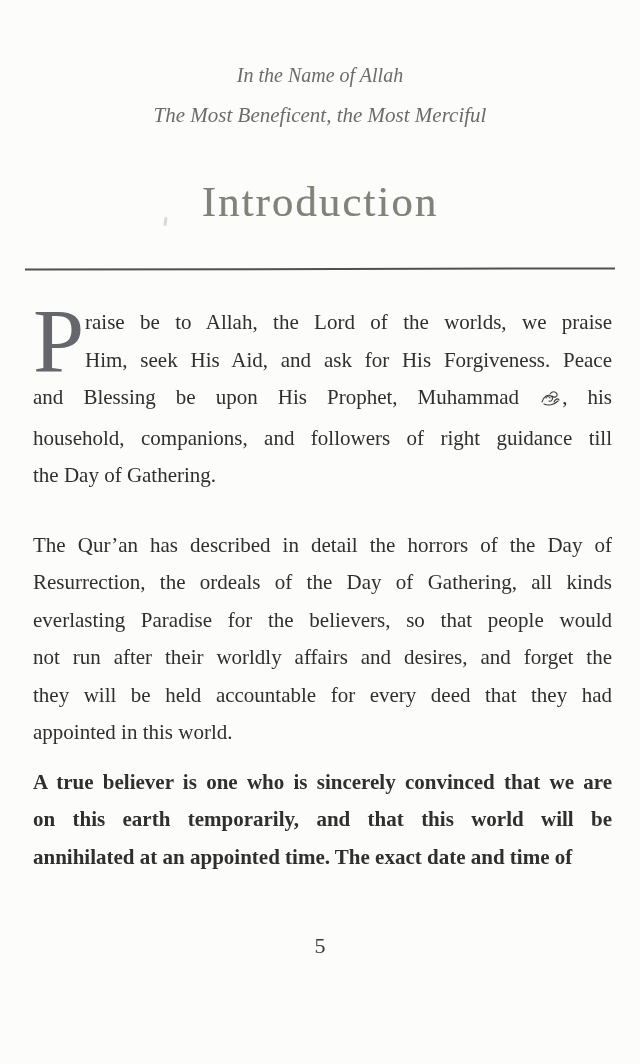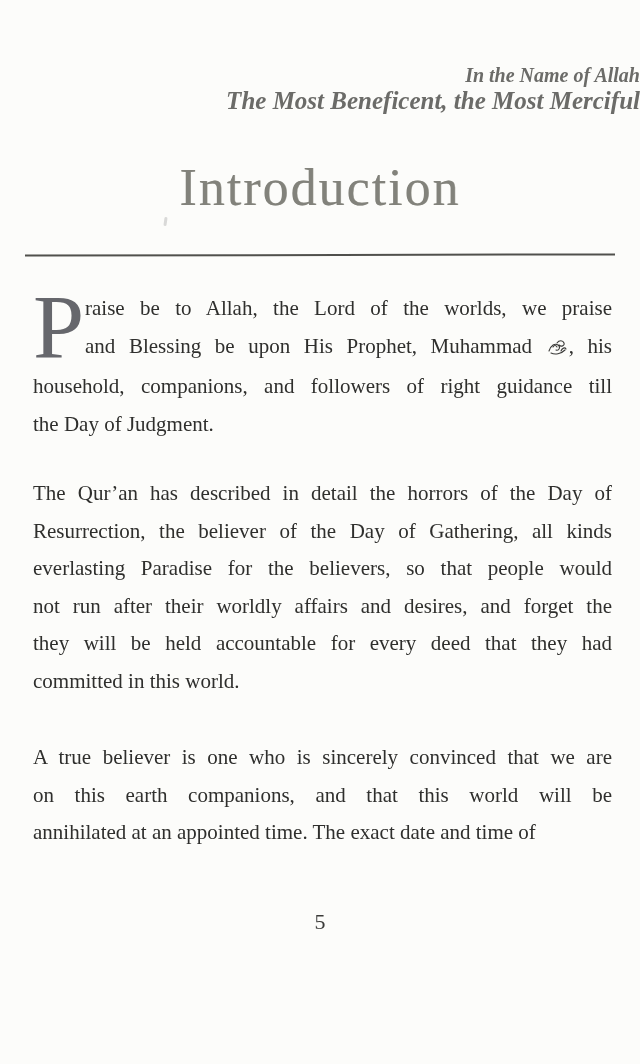--- a/index.html
+++ b/index.html
@@ -8,40 +8,41 @@
     background: #ffffff;
     font-family: "Liberation Serif", serif;
   }
   .page {
     position: relative;
     width: 640px; height: 1064px;
     background: #fcfcfa;
     overflow: hidden;
   }
   .bismillah {
-    text-align: right;
+    text-align: center;
     font-style: italic;
-    font-weight: bold;
+    font-weight: normal;
     color: #6b6b68;
   }
   .bismillah.line1 {
     margin-top: 62px;
     font-size: 20px;
     line-height: 26px;
   }
   .bismillah.line2 {
-    font-size: 25px;
+    margin-top: 14px;
+    font-size: 21px;
     line-height: 26px;
   }
   .title {
     margin: 46px 0 0 0;
     text-align: center;
     font-family: "Liberation Serif", serif;
     font-weight: 400;
-    font-size: 52px;
+    font-size: 43px;
     line-height: 56px;
     letter-spacing: 2px;
     color: #82827b;
     text-shadow: 0.4px 0.4px 0 #b9b9b2;
   }
   .rule {
     margin: 38px 0 0 25px;
     width: 590px;
     height: 2px;
     background: #50504c;
@@ -49,21 +50,21 @@
   }
   .content {
     margin-top: 34px;
     padding: 0 28px 0 33px;
     color: #2f2f2d;
     font-size: 21px;
     line-height: 37.5px;
   }
   .para { overflow: visible; }
   .para + .para.gap27 { margin-top: 32px; }
-  .para + .para.gap24 { margin-top: 39px; }
+  .para + .para.gap24 { margin-top: 12px; font-weight: bold; }
   .dropcap {
     float: left;
     width: 52px;
     height: 75px;
     font-size: 92px;
     line-height: 75px;
     color: #66676c;
     font-family: "Liberation Serif", serif;
   }
   .line {
@@ -101,41 +102,42 @@
 
 <div class="page">
   <div class="bismillah line1">In the Name of Allah</div>
   <div class="bismillah line2">The Most Beneficent, the Most Merciful</div>
   <h1 class="title">Introduction</h1>
   <div class="rule"></div>
   <div class="content">
       <div class="para">
         <span class="dropcap">P</span>
         <div class="line">raise be to Allah, the Lord of the worlds, we praise</div>
+        <div class="line">Him, seek His Aid, and ask for His Forgiveness. Peace</div>
         <div class="line">and Blessing be upon His Prophet, Muhammad <span class="honorific" aria-label="sallallahu alayhi wa sallam"><svg width="21" height="17" viewBox="0 0 21 17">
               <g fill="none" stroke="#3a3a38" stroke-width="1.1" stroke-linecap="round">
                 <path d="M2 12 C4 6 8 4 11 6 C14 8 12 12 9 11"></path>
                 <path d="M4 14 C8 16 14 15 18 11"></path>
                 <path d="M10 4 C12 1 16 1 17 4 C18 7 14 8 12 6"></path>
                 <path d="M14 12 C15 9 18 8 19 10"></path>
                 <path d="M6 8 C7 6 9 6 10 8"></path>
               </g>
             </svg></span>, his</div>
         <div class="line">household, companions, and followers of right guidance till</div>
-        <div class="line lastline">the Day of Judgment.</div>
+        <div class="line lastline">the Day of Gathering.</div>
       </div>
       <div class="para gap27">
         <div class="line">The Qur’an has described in detail the horrors of the Day of</div>
-        <div class="line">Resurrection, the believer of the Day of Gathering, all kinds</div>
+        <div class="line">Resurrection, the ordeals of the Day of Gathering, all kinds</div>
         <div class="line">everlasting Paradise for the believers, so that people would</div>
         <div class="line">not run after their worldly affairs and desires, and forget the</div>
         <div class="line">they will be held accountable for every deed that they had</div>
-        <div class="line lastline">committed in this world.</div>
+        <div class="line lastline">appointed in this world.</div>
       </div>
       <div class="para gap24">
         <div class="line">A true believer is one who is sincerely convinced that we are</div>
-        <div class="line">on this earth companions, and that this world will be</div>
+        <div class="line">on this earth temporarily, and that this world will be</div>
         <div class="line lastline">annihilated at an appointed time. The exact date and time of</div>
       </div>
     </div>
   <div class="pagenum">5</div>
   <div class="speck"></div>
 </div>
 
 </body></html>

